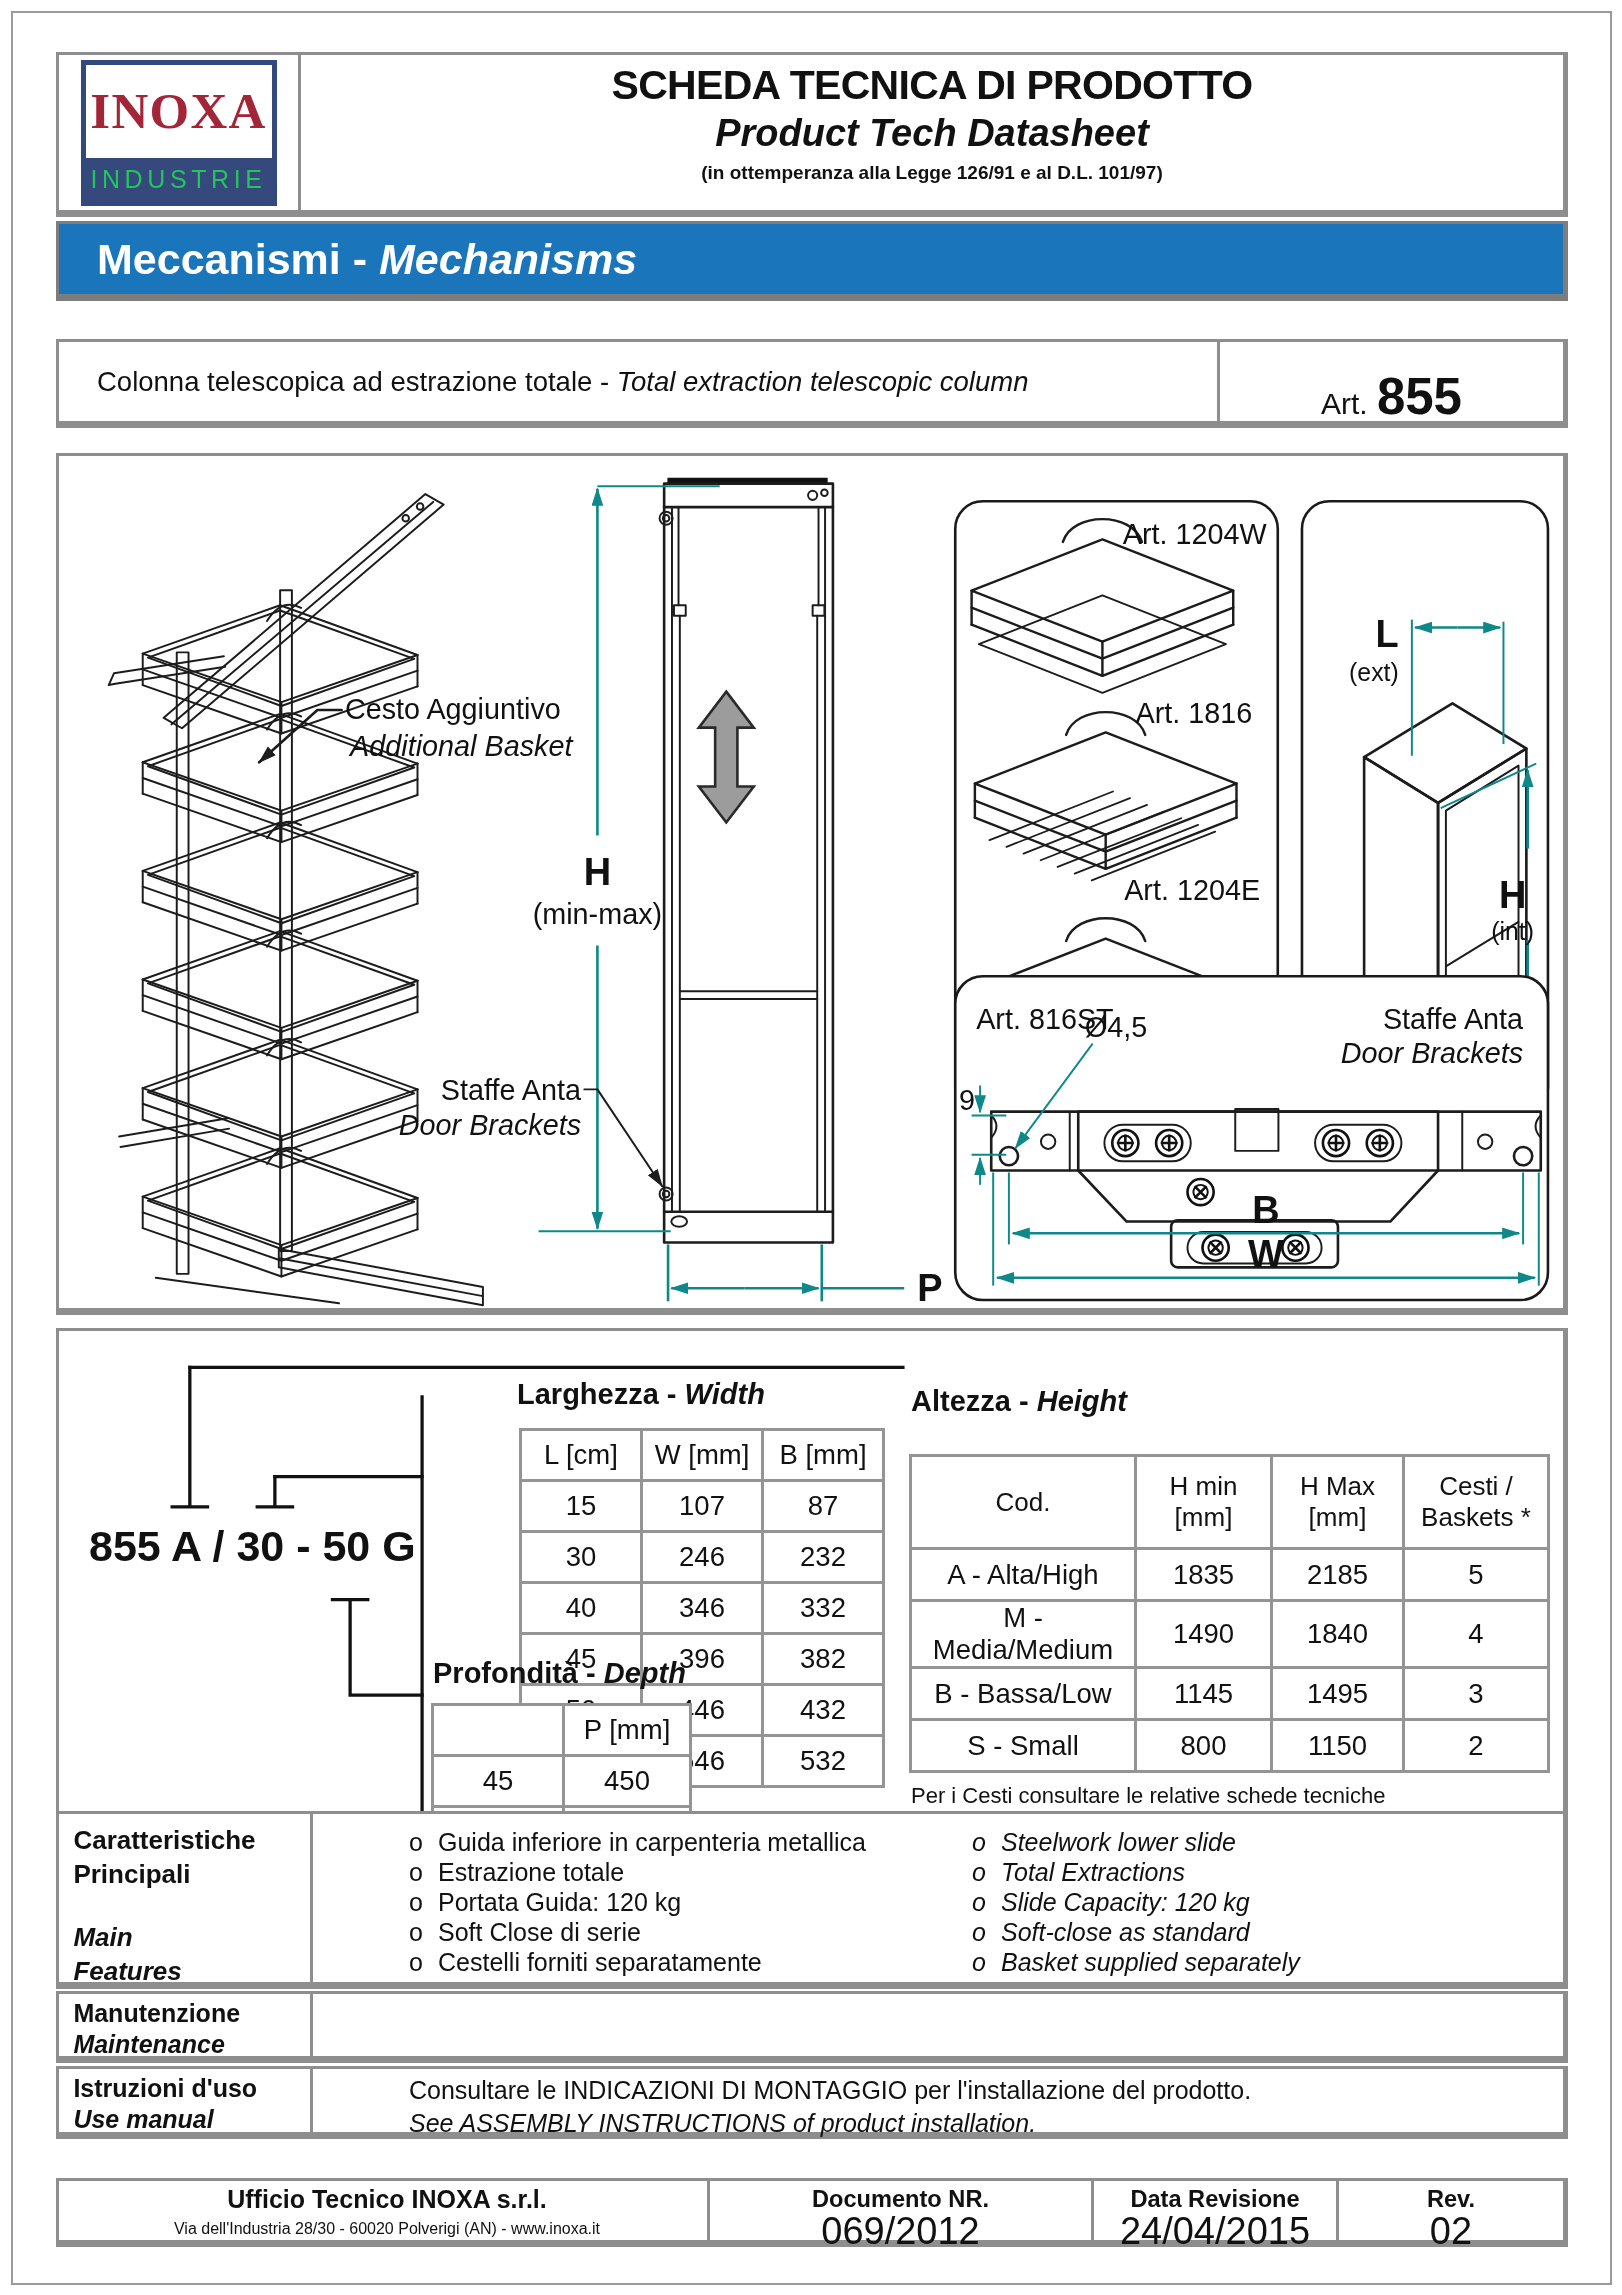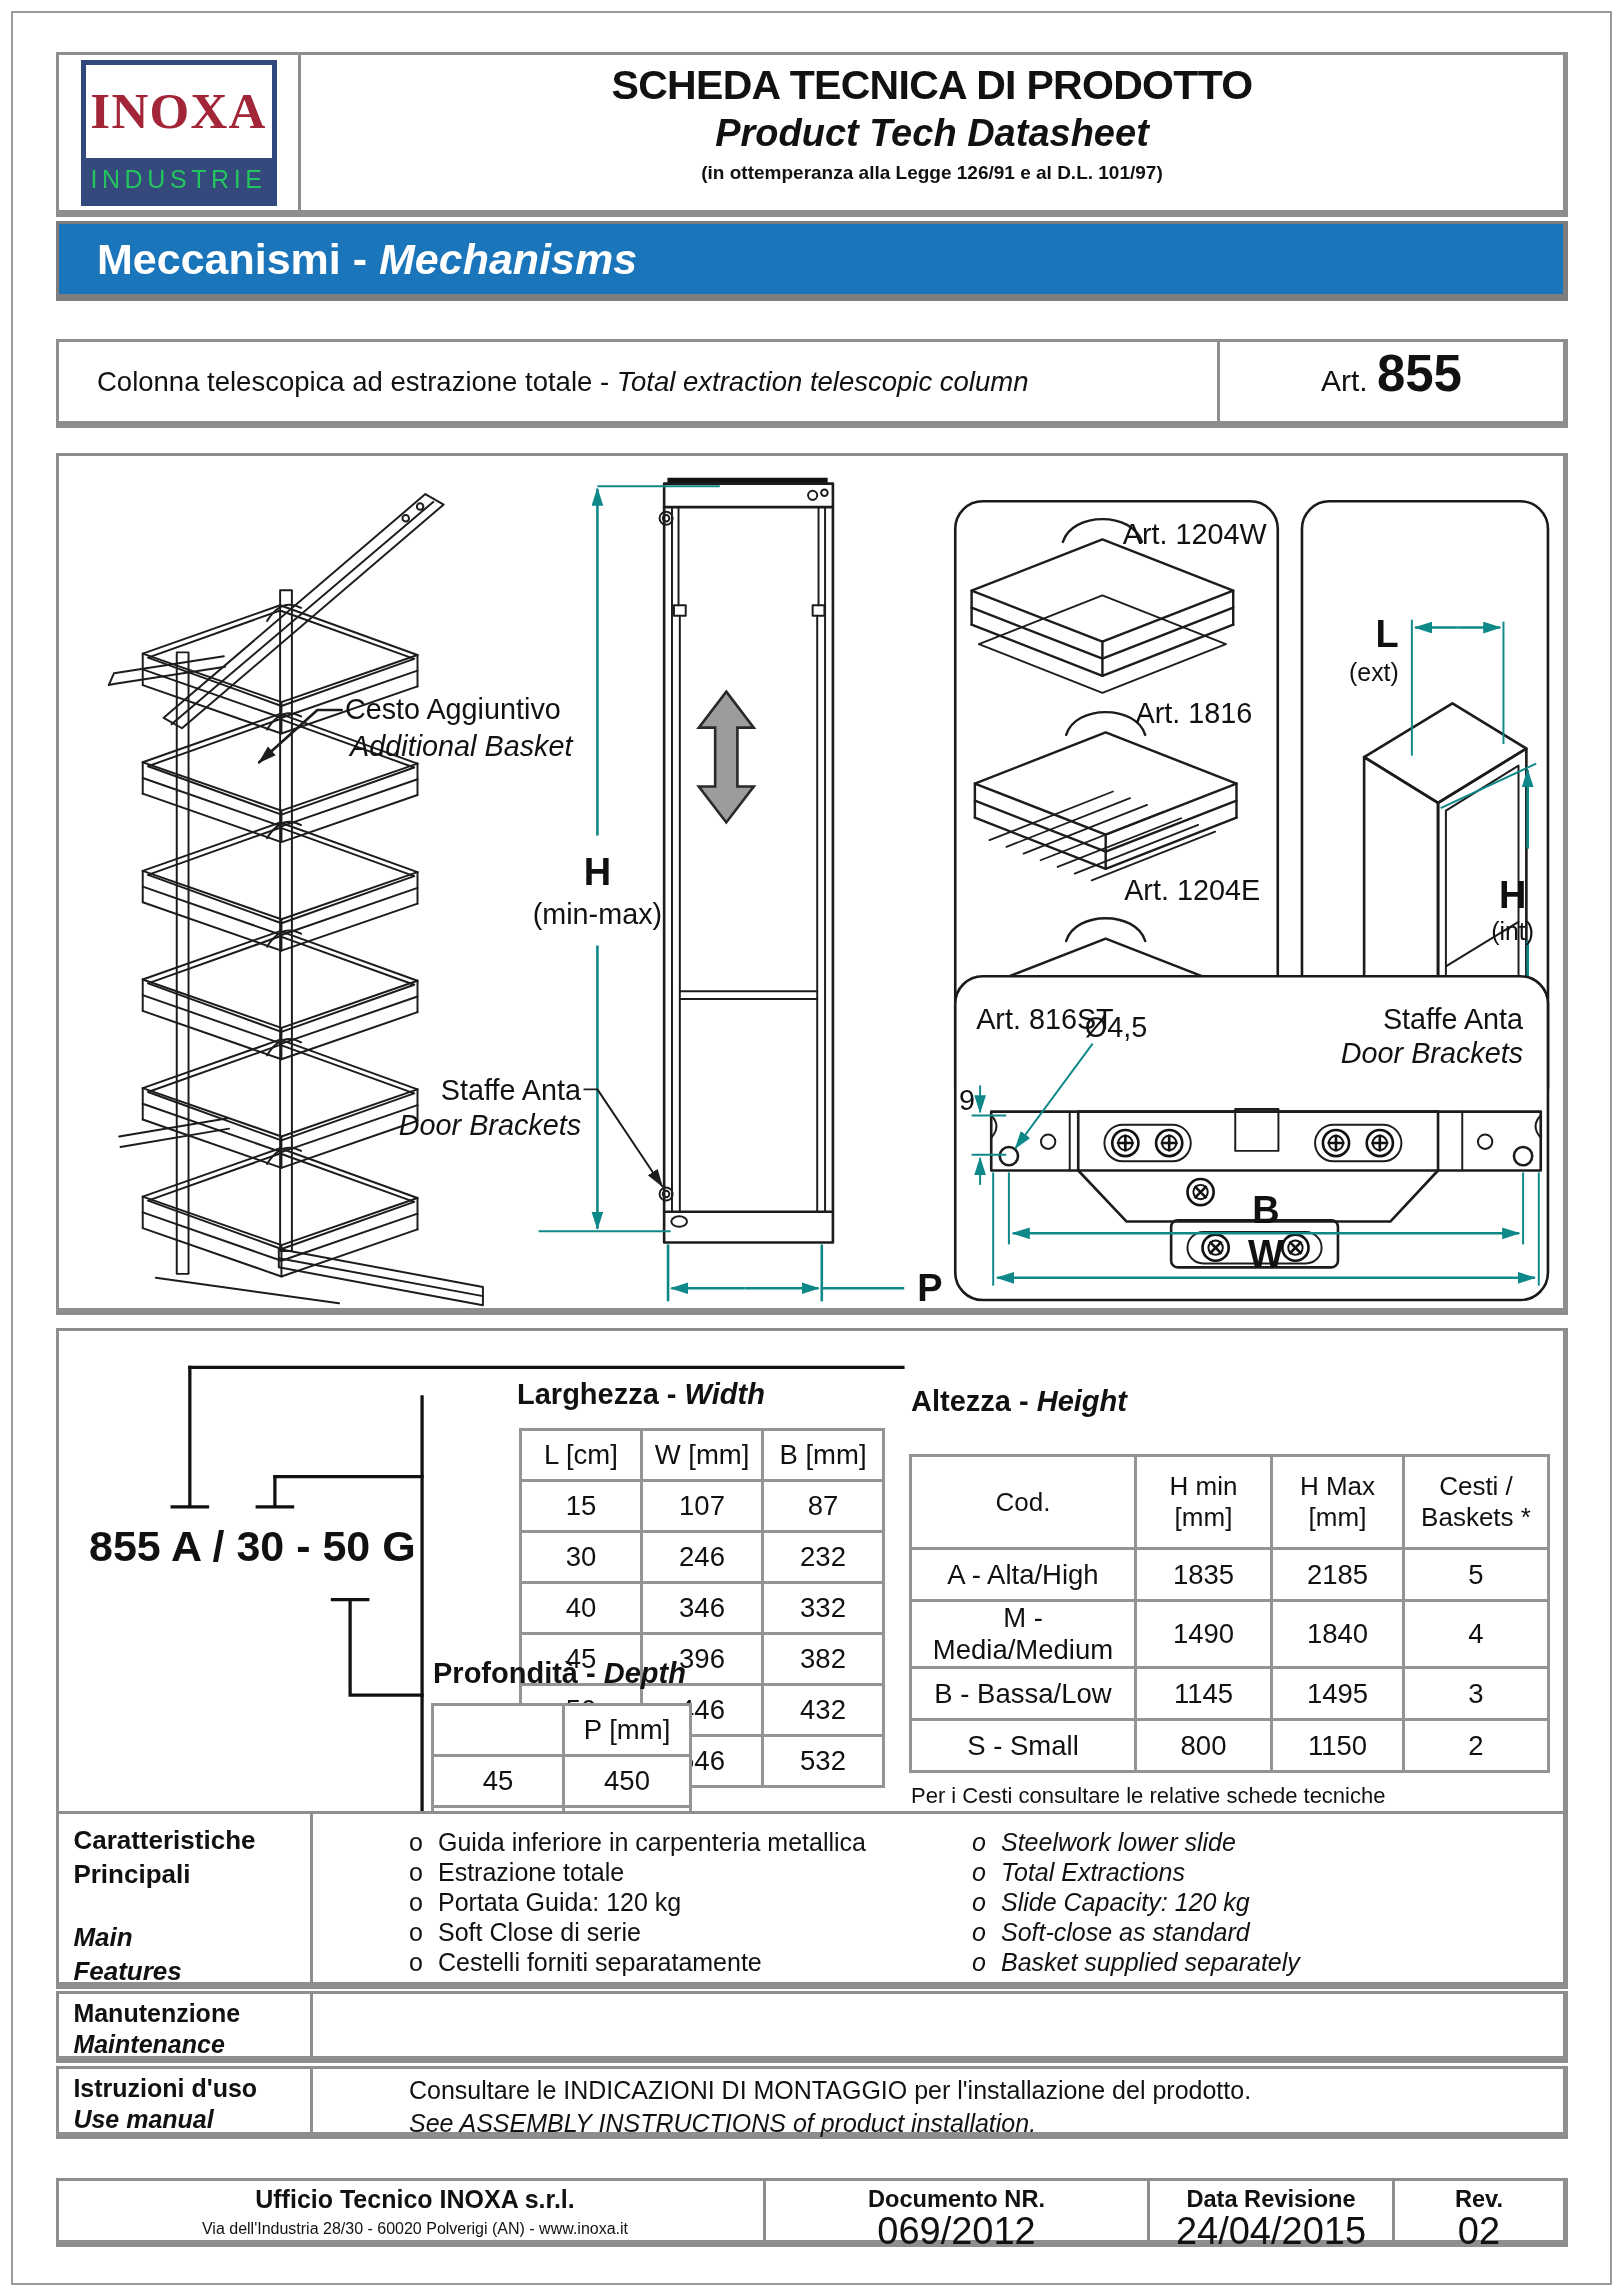--- a/index.html
+++ b/index.html
@@ -23,21 +23,21 @@
   
   .banner{top:221px;height:80px;background:#1b75ba;border-color:#7d7d7d;
           display:flex;align-items:center;padding-left:38px;box-sizing:border-box;}
   .banner span{color:#fff;font-size:43px;font-weight:bold;}
   .banner .it-part{font-style:normal;}
   .banner .en-part{font-style:italic;}
   
   .artrow{top:339px;height:89px;display:flex;}
   .prod-cell{flex:1;display:flex;align-items:center;padding-left:38px;font-size:27.5px;border-right:3.3px solid #8e8e8e;}
   .prod-cell .en{font-style:italic;}
-  .art-cell{width:343px;display:flex;align-items:baseline;justify-content:center;padding-top:2px;}
+  .art-cell{width:343px;display:flex;align-items:baseline;justify-content:center;padding-top:25px;}
   .art-lab{font-size:30px;}
   .art-num{font-size:51px;font-weight:bold;margin-left:9.2px;}
   
   .drawbox{top:453px;height:862px;}
   .drawbox svg{position:absolute;inset:0;width:100%;height:100%;}
   
   .midbox{top:1328px;height:599px;}
   .midbox svg.conn{position:absolute;inset:0;width:100%;height:100%;}
   .code855{position:absolute;left:30px;top:191px;font-size:43px;font-weight:bold;white-space:nowrap;}
   .sect-title{position:absolute;font-size:29px;font-weight:bold;white-space:nowrap;}
@@ -70,21 +70,21 @@
   .bullets .b{width:29px;}
   .maintbox{top:1991px;height:72px;}
   .instrbox{top:2066px;height:73px;padding-left:28px;}
   .twolbl{padding-top:3.9px;line-height:31px;}
   .bodytxt{position:absolute;left:350px;top:5.2px;font-size:25px;line-height:33px;}
   .bodytxt .en{font-style:italic;}
   
   .footbox{top:2178px;height:69px;display:flex;}
   .fcell{border-right:3.3px solid #8e8e8e;box-sizing:border-box;text-align:center;padding-top:2.6px;}
   .fcell:last-child{border-right:none;}
-  .f1{width:707px;padding-left:8px;} .f2{width:384px;} .f3{width:245px;} .f4{flex:1;}
+  .f1{width:651px;padding-left:8px;} .f2{width:384px;} .f3{width:245px;} .f4{flex:1;}
   .fl1{font-size:25px;font-weight:bold;line-height:30px;}
   .fl2{font-size:16px;line-height:29px;}
   .fbig{font-size:38px;line-height:34px;}
   
   .k{stroke:#1c1c1c;stroke-width:4;fill:none;stroke-linejoin:round;stroke-linecap:round;}
   .k2{stroke:#1c1c1c;stroke-width:3;fill:none;stroke-linejoin:round;stroke-linecap:round;}
   .teal{stroke:#0e8888;stroke-width:4;fill:none;}
   .tealthin{stroke:#0e8888;stroke-width:3;fill:none;}
   .cline{stroke:#111;stroke-width:5;fill:none;stroke-linecap:square;}
   text.dlb{font-family:"Liberation Sans",sans-serif;font-size:44px;fill:#111;}

